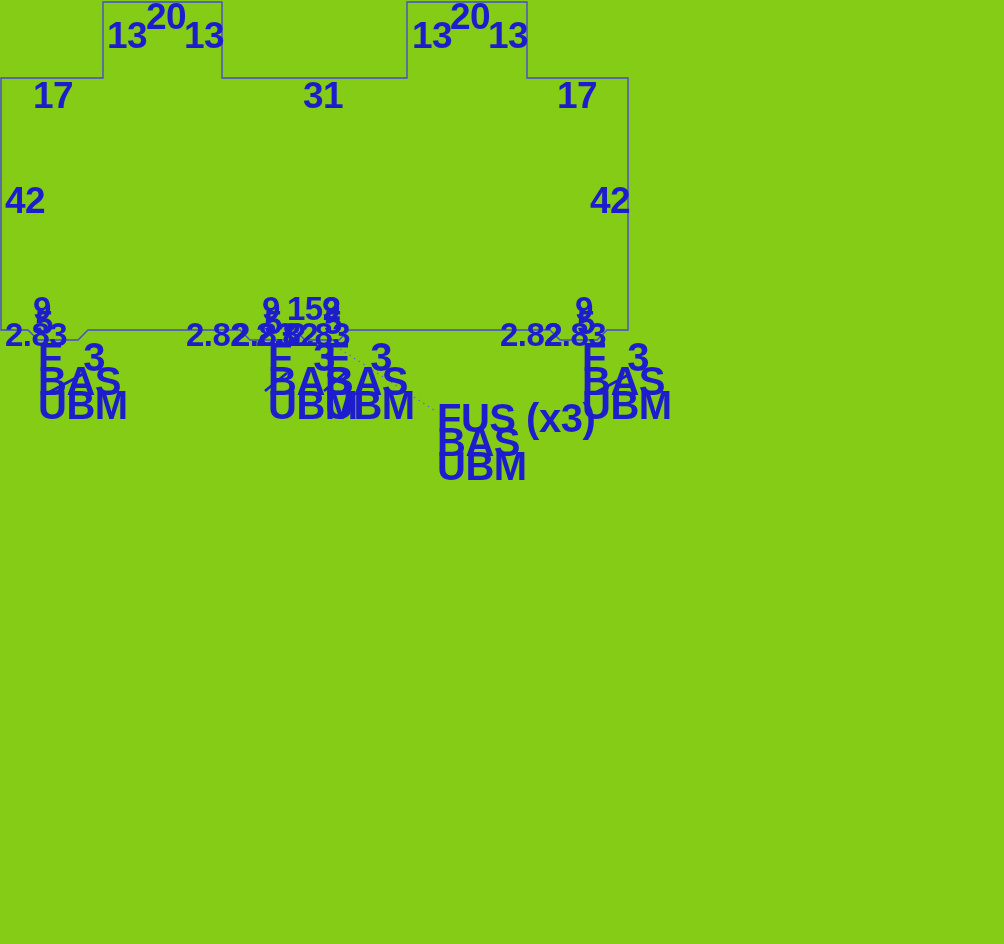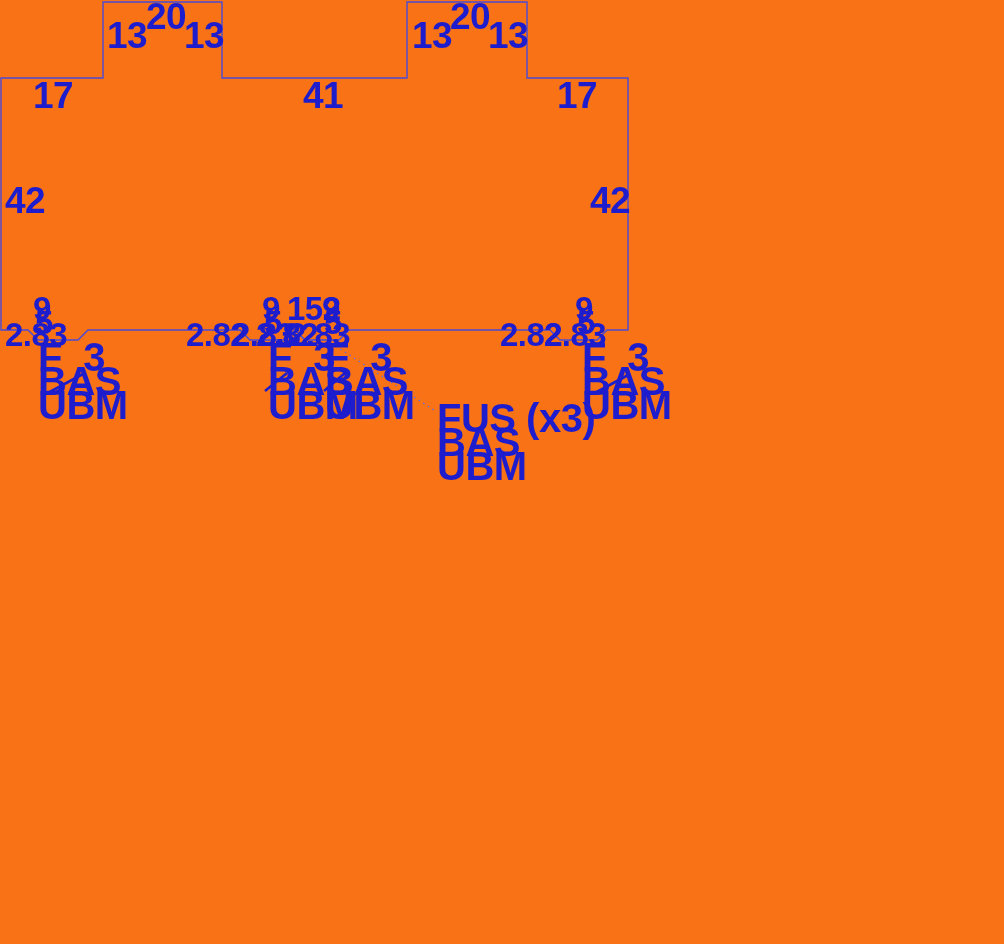--- a/index.html
+++ b/index.html
@@ -8,21 +8,21 @@
     width: 1004px;
     height: 944px;
     background: #ffffff;
     overflow: hidden;
     font-family: "Liberation Sans", sans-serif;
   }
   #drawing-canvas {
     position: relative;
     width: 1004px;
     height: 944px;
-    background: #f97316;
+    background: #84cc16;
   }
   #geometry-svg {
     position: absolute;
     left: 0;
     top: 0;
     width: 1004px;
     height: 944px;
   }
   .dim {
     position: absolute;
@@ -60,21 +60,21 @@
     <line id="callout-leader" fill="none" stroke-width="1.4" stroke-dasharray="1.5 4" x1="331" y1="343" x2="437" y2="412" stroke="#6a6ada"></line>
   </svg>
   <div id="labels-layer">
       <span class="dim large" style="left: 107px; top: 17px;">13</span>
       <span class="dim large" style="left: 146px; top: -2px;">20</span>
       <span class="dim large" style="left: 184px; top: 17px;">13</span>
       <span class="dim large" style="left: 412px; top: 17px;">13</span>
       <span class="dim large" style="left: 450px; top: -2px;">20</span>
       <span class="dim large" style="left: 488px; top: 17px;">13</span>
       <span class="dim large" style="left: 33px; top: 77px;">17</span>
-      <span class="dim large" style="left: 303px; top: 77px;">41</span>
+      <span class="dim large" style="left: 303px; top: 77px;">31</span>
       <span class="dim large" style="left: 557px; top: 77px;">17</span>
       <span class="dim large" style="left: 5px; top: 182px;">42</span>
       <span class="dim large" style="left: 590px; top: 182px;">42</span>
       <span class="dim small" style="left: 33px; top: 292px;">9</span>
       <span class="dim small" style="left: 35px; top: 306px;">5</span>
       <span class="dim small" style="left: 5px; top: 318px;">2.83</span>
       <span class="dim small" style="left: 262px; top: 292px;">9</span>
       <span class="dim small" style="left: 287px; top: 292px;">152</span>
       <span class="dim small" style="left: 322px; top: 292px;">9</span>
       <span class="dim small" style="left: 264px; top: 306px;">5</span>

